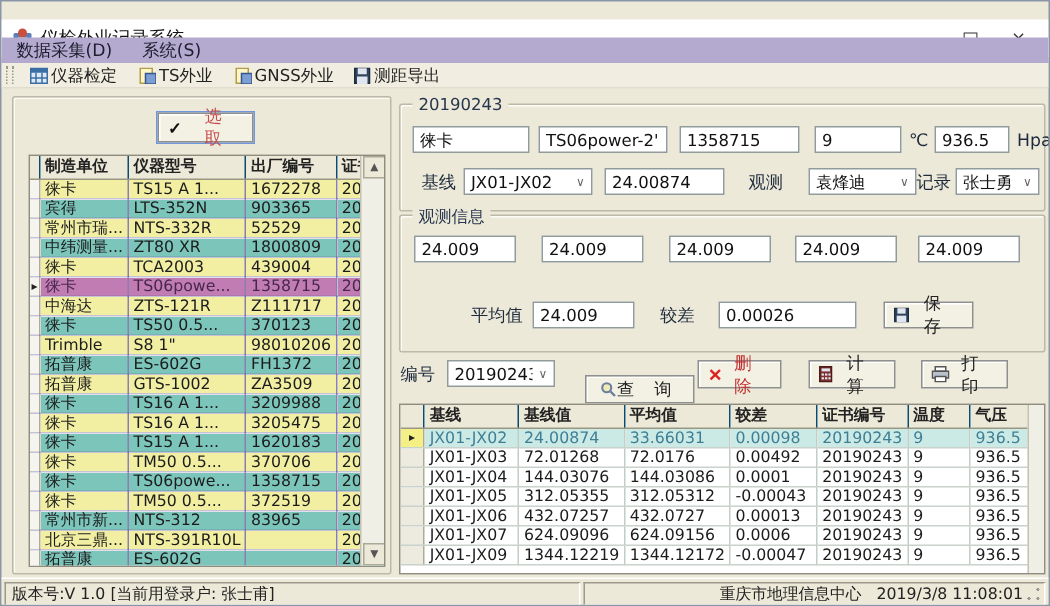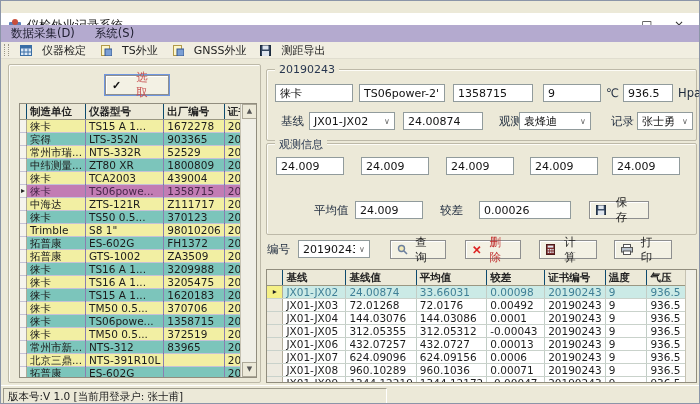--- a/index.html
+++ b/index.html
@@ -9,21 +9,21 @@
   .titlebar .app-icon{width:14px;height:14px;margin:0 5px 0 7px;}
   .titlebar .title{font-size:12px;color:#111;}
   .win-controls{position:absolute;right:4px;top:0;height:24px;display:flex;align-items:center;}
   .win-btn{width:32px;height:22px;text-align:center;line-height:22px;font-size:12px;color:#333;cursor:default;}
   
   .menubar{position:absolute;left:0;top:24px;width:100%;height:17px;background:#B4AACF;display:flex;align-items:center;font-size:11.5px;color:#1d1d2e;}
   .menu-item{padding:0 10px;height:100%;display:flex;align-items:center;}
   
   .toolbar{position:absolute;left:0;top:41px;width:100%;height:16px;background:#F1EEE1;border-bottom:1px solid #e0ddcf;display:flex;align-items:center;font-size:11px;color:#222;}
   .tb-grip{width:3px;height:12px;margin:0 4px 0 3px;border-left:1px dotted #9a9786;border-right:1px dotted #9a9786;}
-  .tb-item{display:flex;align-items:center;gap:10px;padding:0 7px;height:100%;}
+  .tb-item{display:flex;align-items:center;gap:2px;padding:0 7px;height:100%;}
   .tb-item svg{display:block;}
   
   .main{position:absolute;left:0;top:57px;width:700px;height:327px;}
   .groupbox{position:absolute;border:1px solid #BDB9A8;border-radius:2px;box-shadow:inset 1px 1px 0 #fdfcf7;}
   .groupbox .legend{position:absolute;top:-7px;left:8px;background:#ECE9D8;padding:0 4px;font-size:11px;color:#27364f;}
   
   .left-box{left:7px;top:6px;width:251px;height:317px;}
   .select-btn{position:absolute;left:96px;top:10px;width:64px;height:20px;background:#F3F1E4;border:1px solid #8E8F8F;box-shadow:0 0 0 1px #6f96df, inset 1px 1px 0 #fff;font-size:11.5px;color:#C75050;display:flex;align-items:center;justify-content:center;gap:5px;letter-spacing:4px;}
   .select-btn .chk{color:#111;letter-spacing:0;font-weight:bold;font-size:11px;}
   .grid-wrap{position:absolute;background:#fff;border:1px solid #918d7e;overflow:hidden;}
@@ -306,21 +306,21 @@
       <div class="field" style="left:356px;top:14px;width:50px">936.5</div>
       <div class="lbl" style="left:411px;top:14px">Hpa</div>
 
       <div class="lbl" style="left:14px;top:42px">基线</div>
       <div class="combo" style="left:42px;top:42px;width:86px">
         <span class="val">JX01-JX02</span>
         <span class="dd">∨</span>
       </div>
       <div class="field" style="left:136px;top:42px;width:80px">24.00874</div>
       <div class="lbl" style="left:232px;top:42px">观测</div>
-      <div class="combo" style="left:252px;top:42px;width:72px">
+      <div class="combo" style="left:272px;top:42px;width:72px">
         <span class="val">袁烽迪</span>
         <span class="dd">∨</span>
       </div>
       <div class="lbl" style="left:344px;top:42px">记录</div>
       <div class="combo" style="left:370px;top:42px;width:56px">
         <span class="val">张士勇</span>
         <span class="dd">∨</span>
       </div>
     </div>
 
@@ -344,21 +344,21 @@
           </svg>
         <span>保 存</span>
       </button>
     </div>
 
     <div class="lbl" style="left:266px;top:182px">编号</div>
     <div class="combo" style="left:297px;top:182px;width:72px">
       <span class="val">20190243</span>
       <span class="dd">∨</span>
     </div>
-    <button class="btn" style="left:389px;top:182px;width:56px;height:19px">
+    <button class="btn" style="left:389px;top:192px;width:73px;height:19px">
       <svg width="11" height="11" viewBox="0 0 11 11">
           <circle cx="4.5" cy="4.5" r="3" fill="#f2e9b8" stroke="#6b7f9e" stroke-width="1.4"></circle>
           <line x1="7" y1="7" x2="10" y2="10" stroke="#6b7f9e" stroke-width="1.6"></line>
         </svg>
       <span>查 询</span>
     </button>
     <button class="btn red" style="left:464px;top:182px;width:56px;height:19px">
       <span style="color:#D22;font-weight:bold;letter-spacing:0">✕</span>
       <span>删 除</span>
     </button>
@@ -454,42 +454,37 @@
               <td>JX01-JX07</td>
               <td>624.09096</td>
               <td>624.09156</td>
               <td>0.0006</td>
               <td>20190243</td>
               <td>9</td>
               <td>936.5</td>
             </tr>
             <tr>
               <td class="mk"></td>
-              <td>JX01-JX08</td>
-              <td>960.10289</td>
-              <td>960.1036</td>
-              <td>0.00071</td>
-              <td>20190243</td>
-              <td>9</td>
-              <td>936.5</td>
-            </tr>
-            <tr>
-              <td class="mk"></td>
               <td>JX01-JX09</td>
               <td>1344.12219</td>
               <td>1344.12172</td>
               <td>-0.00047</td>
               <td>20190243</td>
               <td>9</td>
               <td>936.5</td>
             </tr>
           </tbody>
       </table>
       <div class="vscroll" style="width:10px"></div>
     </div>
 
   </div>
 
   <div class="statusbar">
     <div class="status-left">版本号:V 1.0  [当前用登录户:  张士甫]</div>
+    <div class="status-right">
+      <span>重庆市地理信息中心</span>&nbsp;&nbsp;
+      <span>2019/3/8 11:08:01</span>
+      <div class="grip"></div>
+    </div>
   </div>
 
 </div>
 
 </body></html>

